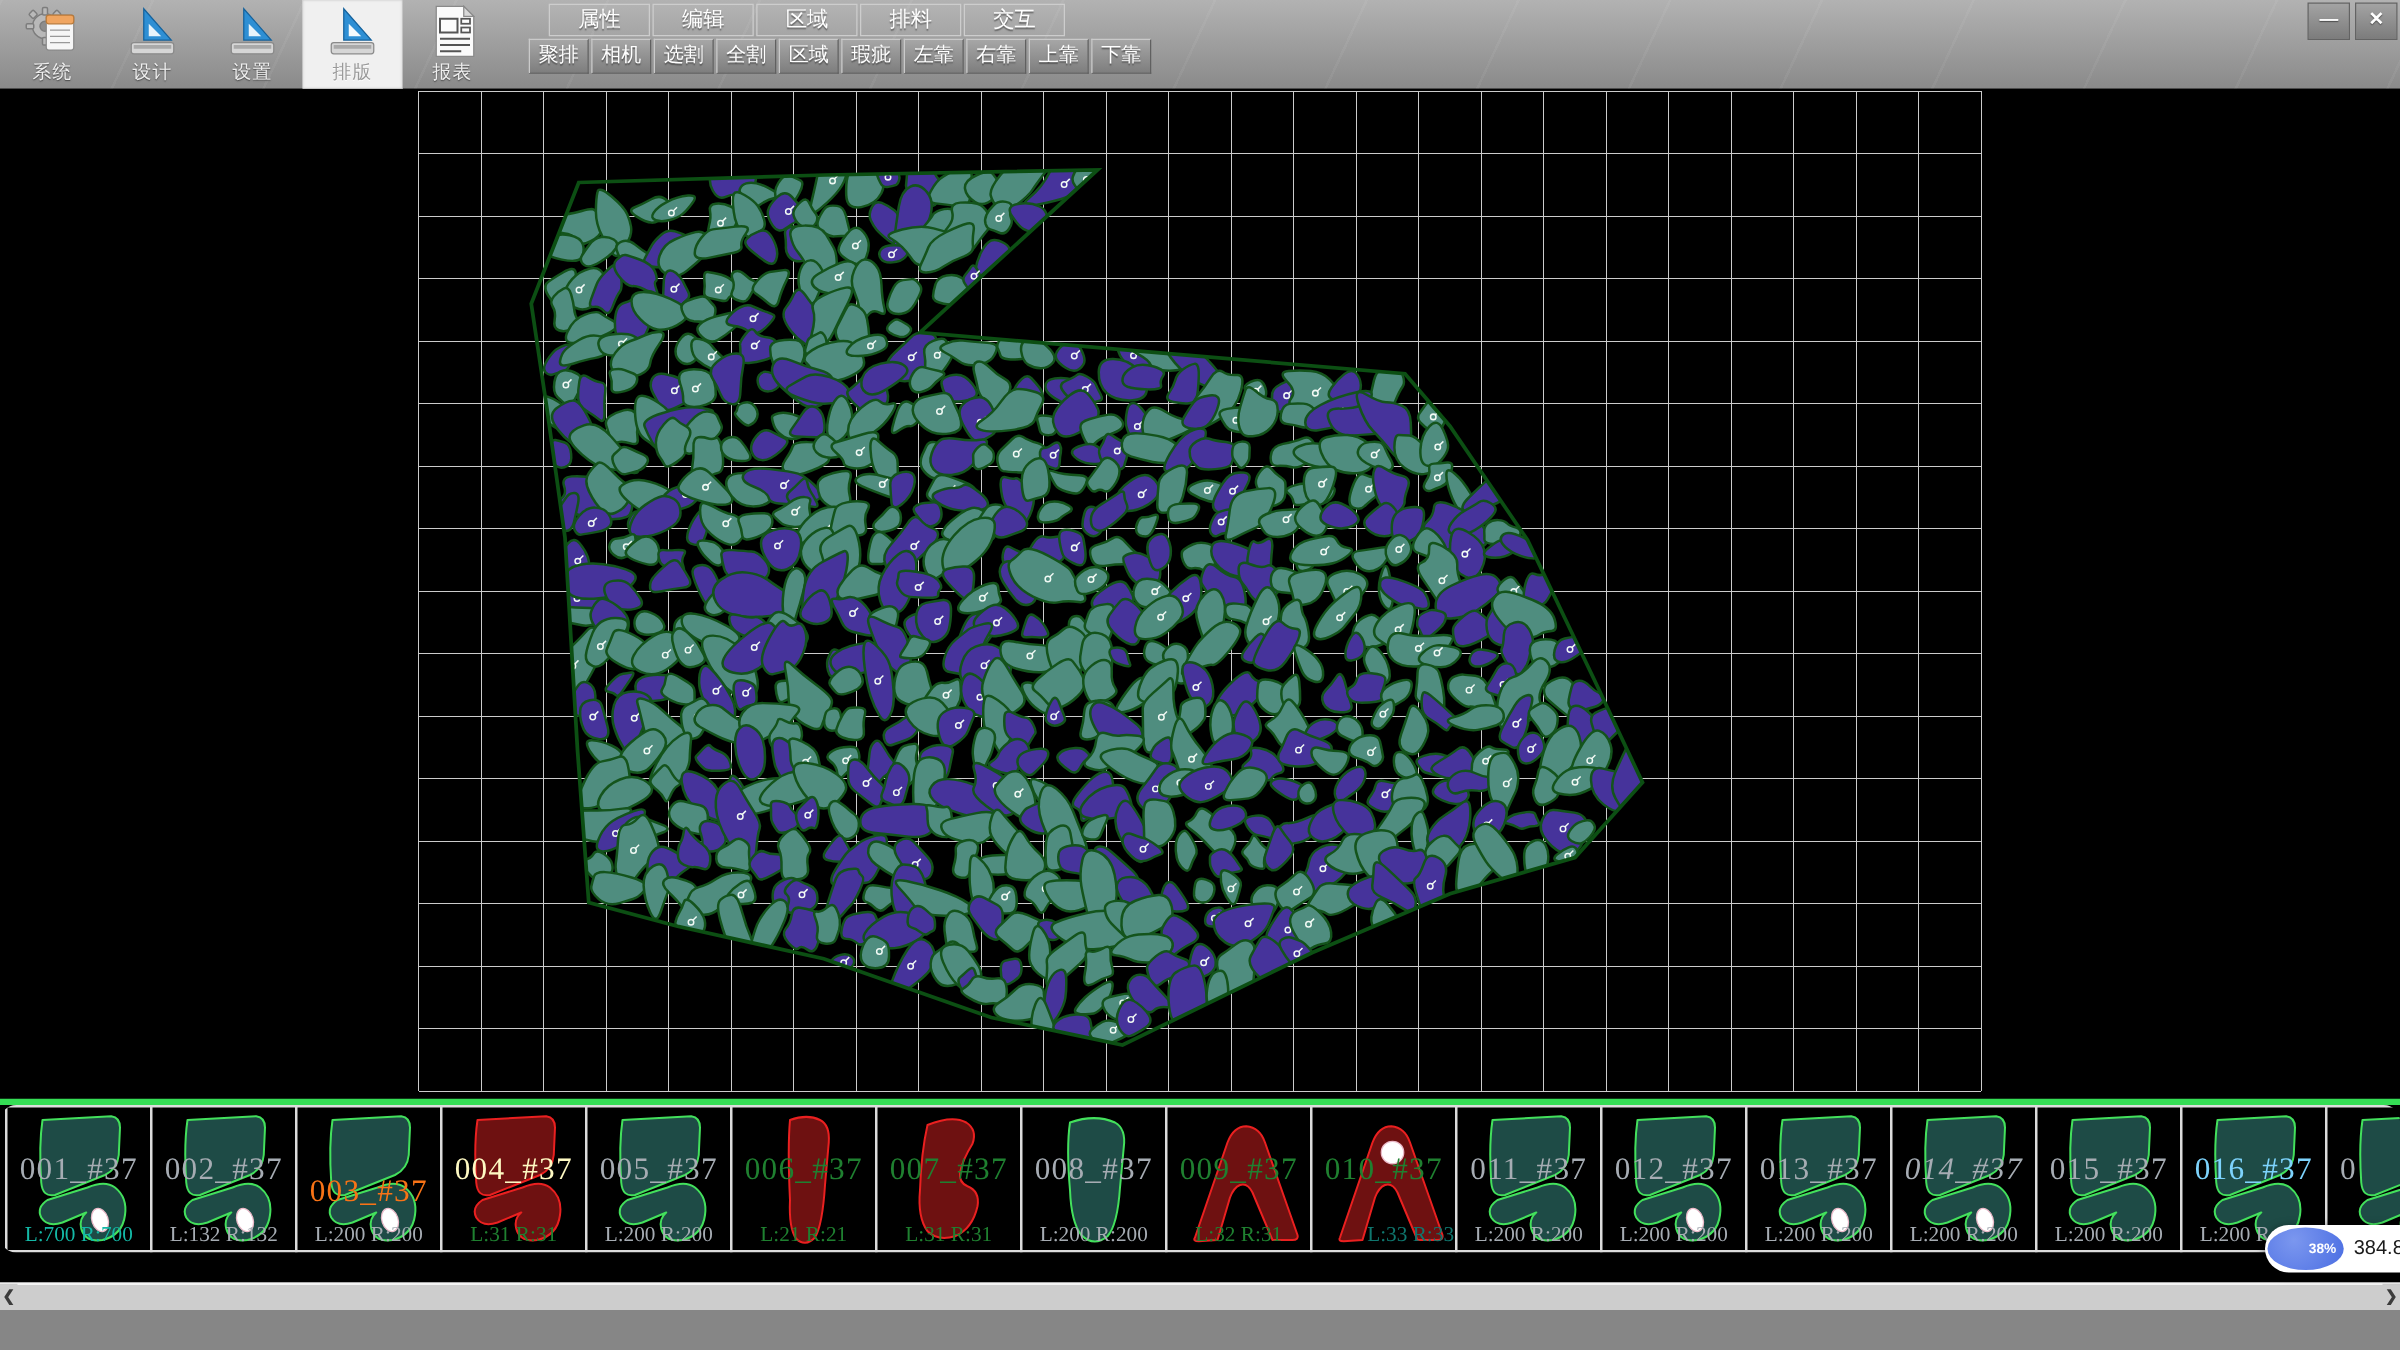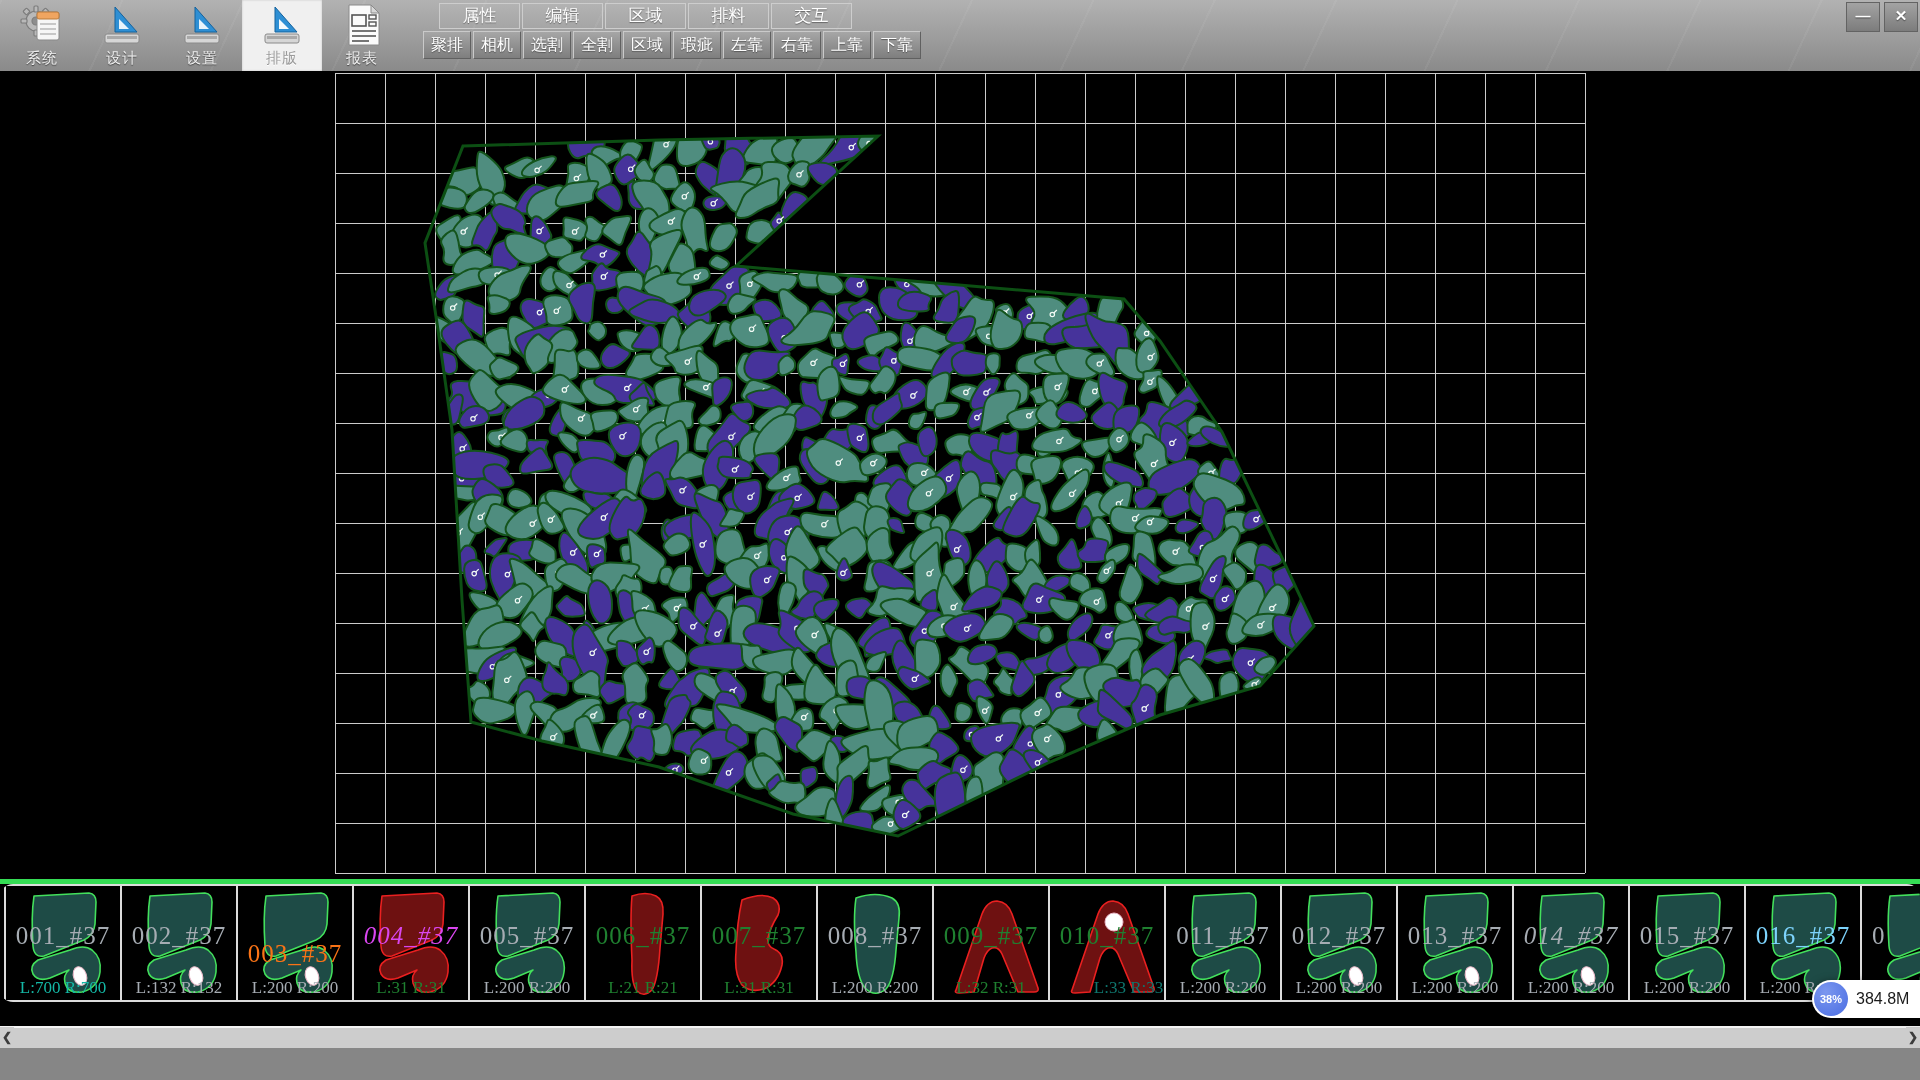--- a/index.html
+++ b/index.html
@@ -49,21 +49,21 @@
     border-top:2px solid #f4f4f4;box-sizing:border-box;}
   .harrow{position:absolute;top:1027px;width:14px;height:20px;line-height:20px;text-align:center;
     color:#3c3c3c;font-size:12px;font-weight:bold;background:#cdcdcd;}
   .harrow.left{left:0;} .harrow.right{right:0;}
   .statusbar{position:absolute;left:0;top:1048px;width:1920px;height:32px;background:#868686;}
   
   .badge{position:absolute;left:1812px;top:980px;width:130px;height:38px;background:#fff;
     border-radius:19px;box-shadow:0 2px 8px rgba(0,0,0,.55);display:flex;align-items:center;z-index:5;}
   .badge .circ{width:34px;height:34px;margin-left:2px;border-radius:50%;
     background:radial-gradient(circle at 35% 30%,#7b97ef,#4a6de2);
-    color:#fff;font-size:11px;line-height:34px;text-align:center;font-weight:bold;}
+    color:#fff;font-size:11px;line-height:34px;text-align:center;font-weight:bold;padding-left:27px;}
   .badge .sz{margin-left:8px;color:#1b1b1b;font-size:16px;}
 </style>
 </head>
 <body>
 
 <div class="app">
 
   <div class="toolbar">
     <div class="apps">
       <div class="app-btn">
@@ -1191,21 +1191,21 @@
           <ellipse cx="66" cy="88" rx="6.5" ry="9.5" transform="rotate(-18 66 88)" fill="#ffffff" stroke="#eab9c8"></ellipse>
         </svg>
         <div class="tname" style="color: #f97316; margin-top: 18px;">003_#37</div>
         <div class="tlr" style="color: rgb(166, 172, 179);">L:200 R:200</div>
       </div>
       <div class="cell">
         <svg viewBox="0 0 100 112">
           <path d="M20,8 L75,5 Q82,6 82,14 L81,36 Q80,47 70,52 L30,68 Q20,70 19,58 Q17,28 20,8 Z" fill="#6e1111" stroke="#ea2020" stroke-width="1.6" stroke-linejoin="round"></path>
           <path d="M24,72 L56,62 Q70,56 78,62 Q88,70 86,84 Q84,100 68,104 Q54,106 51,95 Q49,87 55,82 L36,90 Q24,94 19,86 Q15,78 24,72 Z" fill="#6e1111" stroke="#ea2020" stroke-width="1.6" stroke-linejoin="round"></path>
         </svg>
-        <div class="tname" style="color: #d946ef; font-style: italic;">004_#37</div>
+        <div class="tname" style="color: #fef9c3;">004_#37</div>
         <div class="tlr" style="color: rgb(31, 128, 48);">L:31 R:31</div>
       </div>
       <div class="cell">
         <svg viewBox="0 0 100 112">
           <path d="M20,8 L75,5 Q82,6 82,14 L81,36 Q80,47 70,52 L30,68 Q20,70 19,58 Q17,28 20,8 Z" fill="#1e4b46" stroke="#43e05c" stroke-width="1.6" stroke-linejoin="round"></path>
           <path d="M24,72 L56,62 Q70,56 78,62 Q88,70 86,84 Q84,100 68,104 Q54,106 51,95 Q49,87 55,82 L36,90 Q24,94 19,86 Q15,78 24,72 Z" fill="#1e4b46" stroke="#43e05c" stroke-width="1.6" stroke-linejoin="round"></path>
         </svg>
         <div class="tname" style="color: rgb(166, 172, 179);">005_#37</div>
         <div class="tlr" style="color: rgb(166, 172, 179);">L:200 R:200</div>
       </div>

